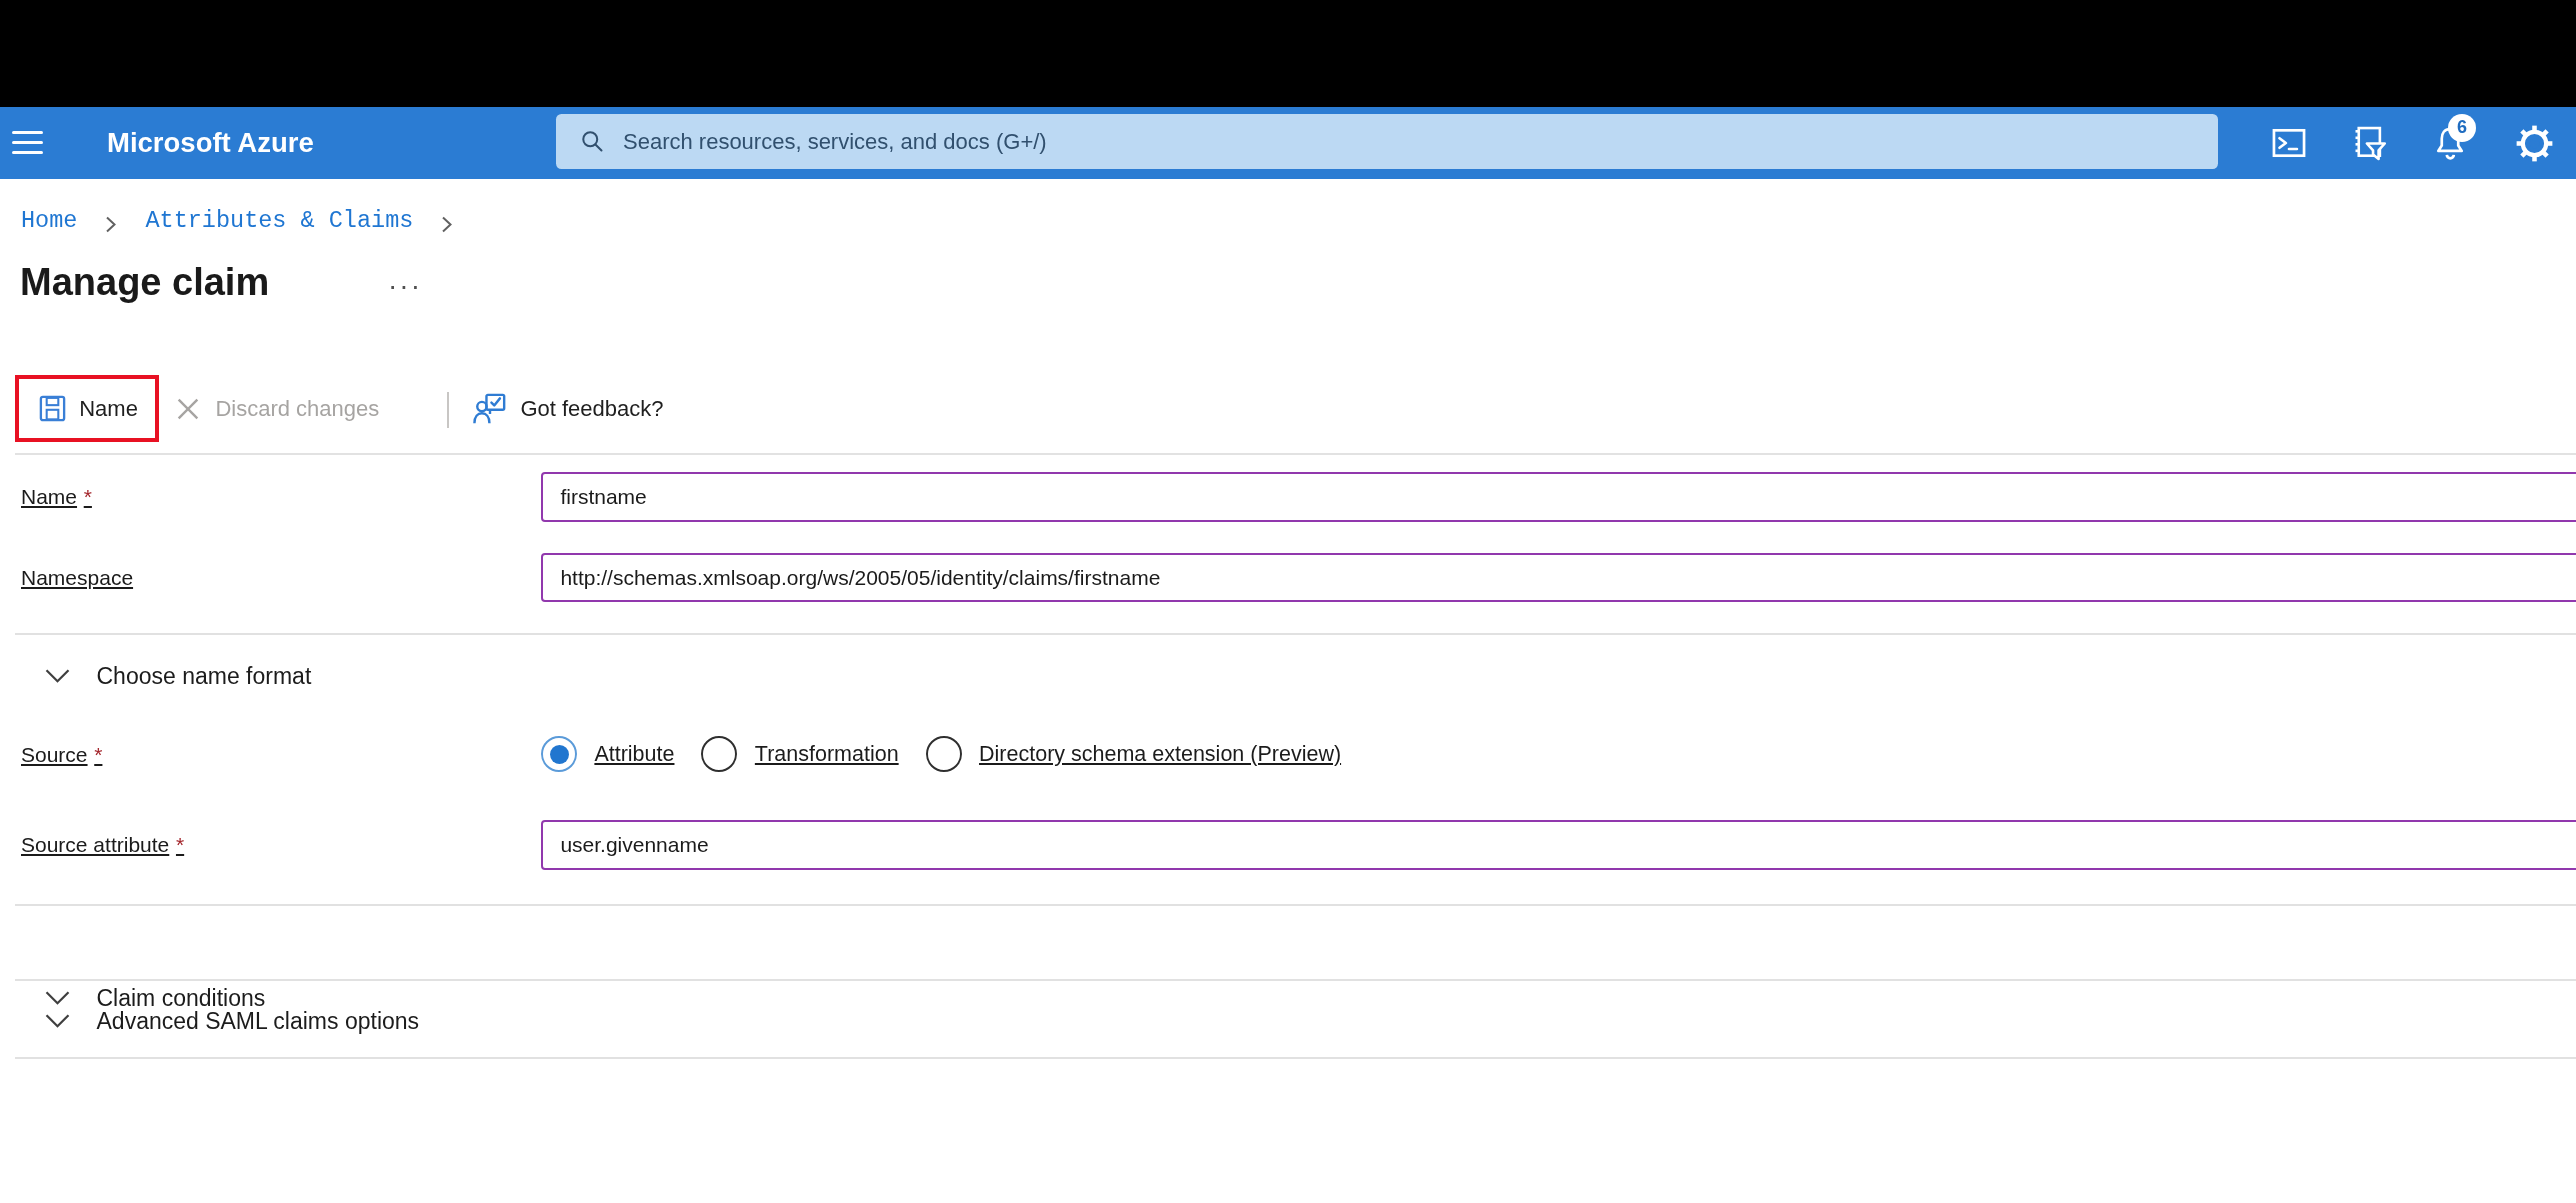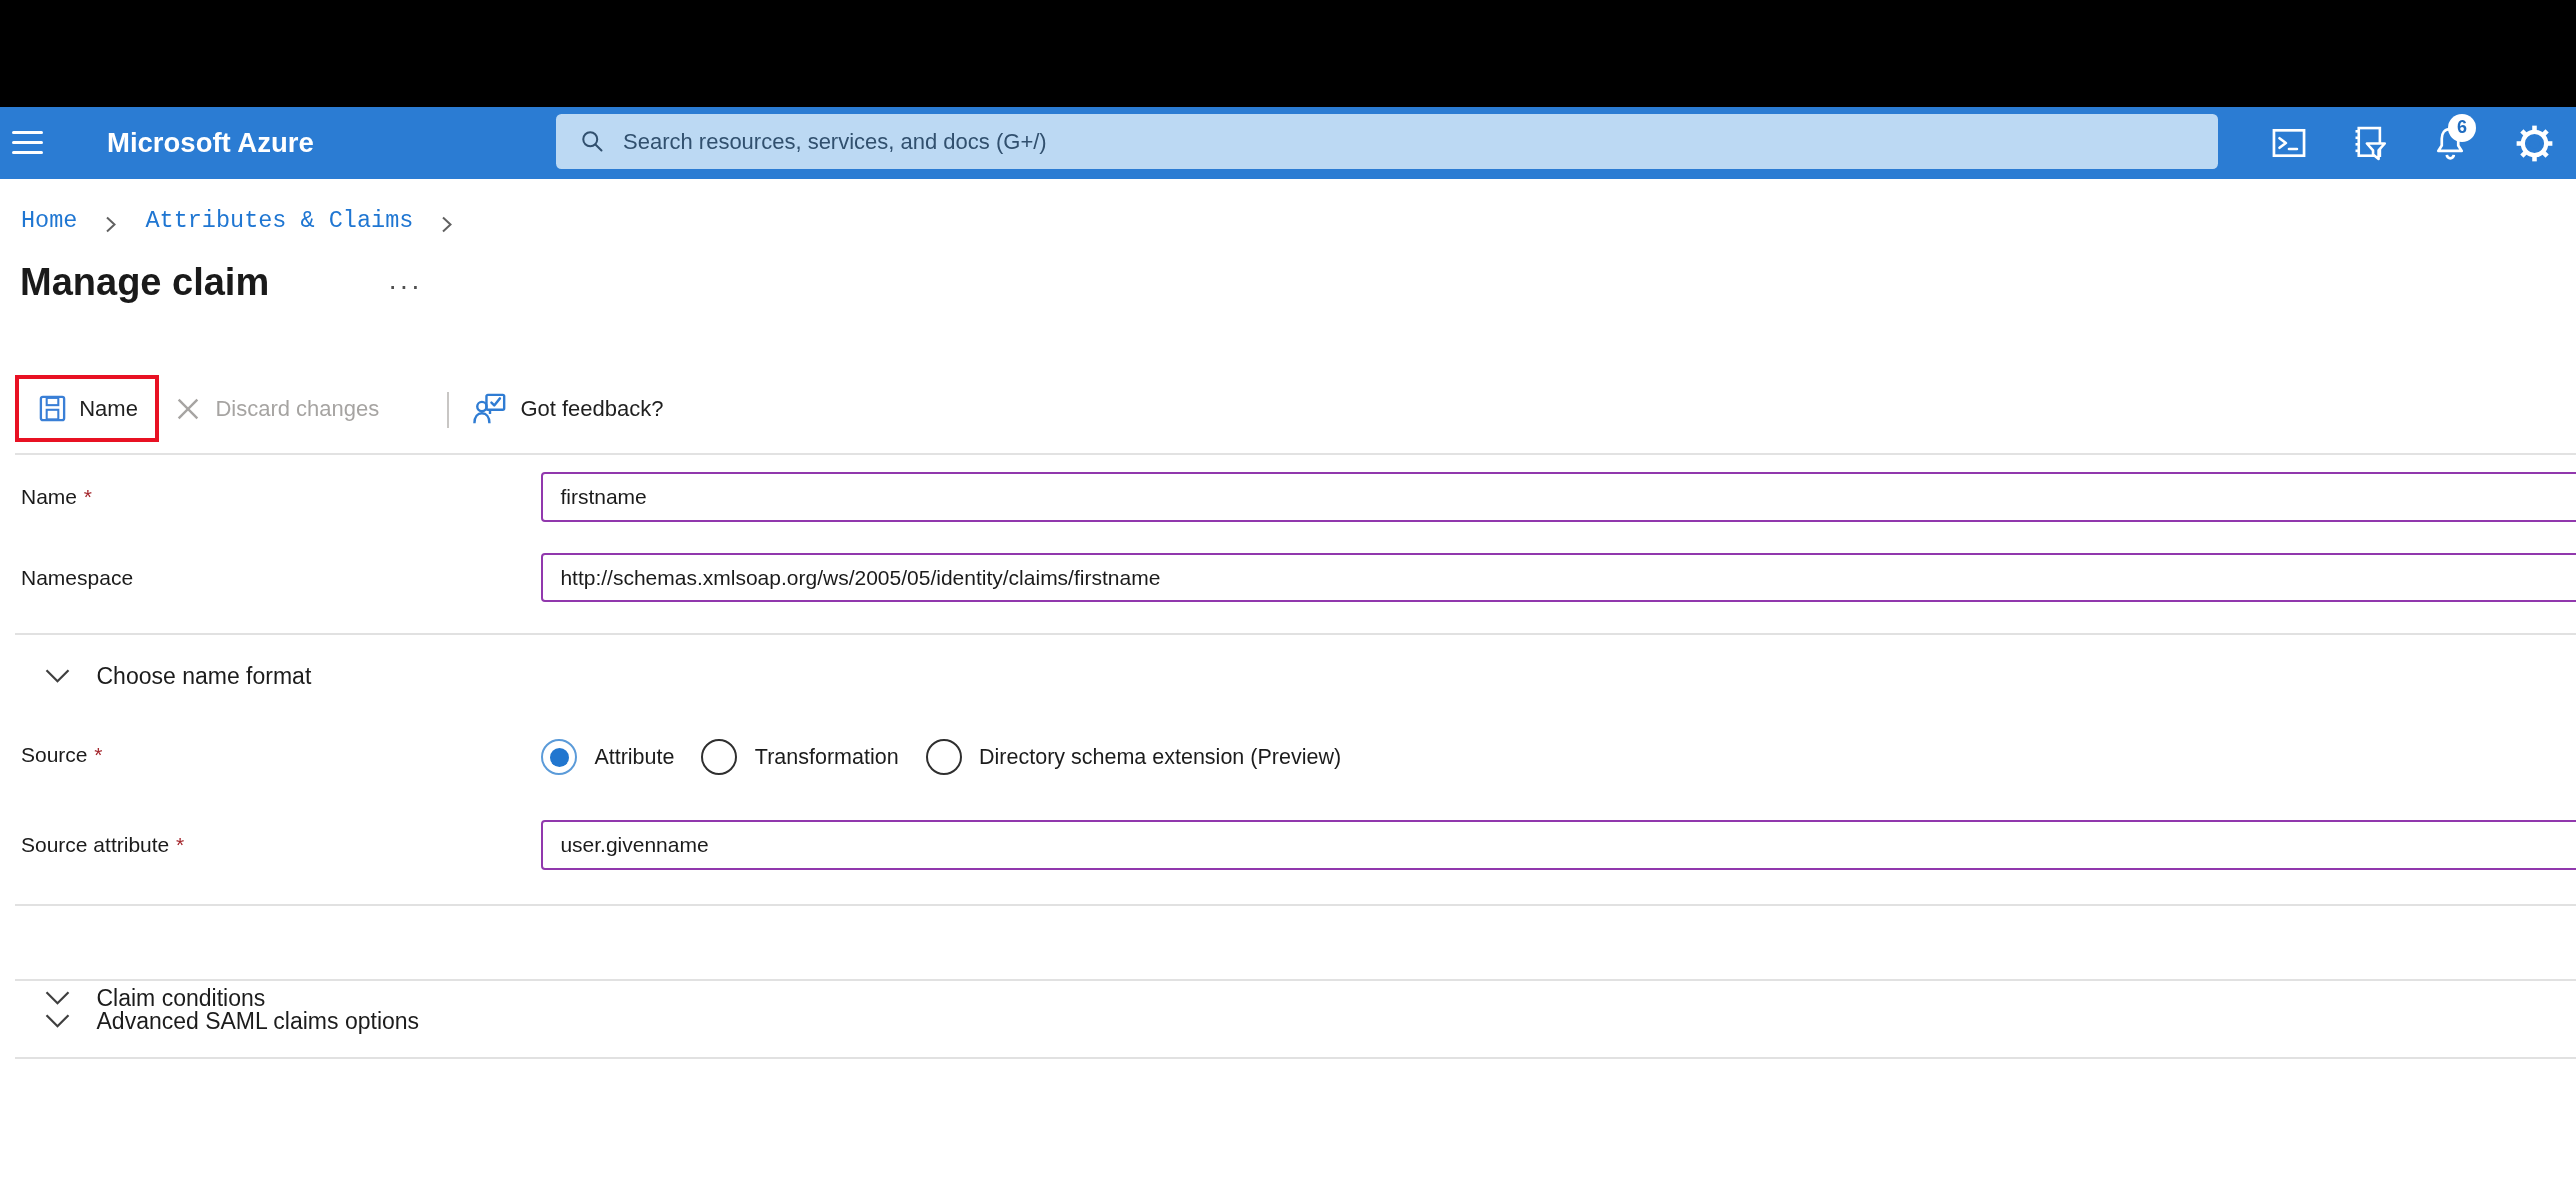--- a/index.html
+++ b/index.html
@@ -36,30 +36,30 @@
             display:flex;align-items:center;justify-content:center;gap:11.4px;cursor:pointer;background:#fff;}
   .save-label{font-size:22px;color:#1f1f1f;}
   .discard{position:absolute;left:174px;top:5.4px;height:67px;display:flex;align-items:center;gap:13.4px;cursor:default;}
   .discard-label{font-size:22px;color:#a6a4a2;white-space:nowrap;}
   .vdiv{position:absolute;left:447px;top:21.5px;width:2px;height:36px;background:#c8c6c4;}
   .feedback{position:absolute;left:473px;top:5.4px;height:67px;display:flex;align-items:center;gap:13.4px;cursor:pointer;}
   .feedback-label{font-size:22px;color:#1f1f1f;white-space:nowrap;}
   .toolbar-divider{left:15.4px;top:453px;right:0;height:2px;background:#e2e2e2;}
 
   
-  .field-label{left:21px;font-size:21px;color:#1b1b1b;white-space:nowrap;}
+  .field-label{left:21px;font-size:21px;color:#1b1b1b;white-space:nowrap;text-decoration:underline;}
   .req{color:#a4262c;margin-left:6.7px;}
   .txt-input{left:541px;width:2062px;box-sizing:border-box;border:2px solid #9138ad;border-radius:4px;background:#fff;
              color:#1b1b1b;font-size:21px;padding:0 17.4px;outline:none;font-family:"Liberation Sans",sans-serif;}
   .divider{left:15.4px;right:0;height:2px;background:#e1e1e1;}
   .section{left:44px;height:32px;display:flex;align-items:center;gap:25.5px;cursor:pointer;}
   .section-label{font-size:23px;color:#1c1c1c;white-space:nowrap;}
 
   
-  .radio-row{left:541px;top:736px;height:39px;display:flex;align-items:flex-end;gap:27px;}
+  .radio-row{left:541px;top:736px;height:39px;display:flex;align-items:flex-start;gap:27px;text-decoration:underline;}
   .radio-pair{display:flex;align-items:center;gap:17.4px;cursor:pointer;}
   .radio{width:36px;height:36px;border-radius:50%;box-sizing:border-box;position:relative;background:#fff;}
   .radio.unchecked{border:2.7px solid #2f2f2f;}
   .radio.checked{border:2.7px solid #5b9bd9;}
   .radio.checked::after{content:"";position:absolute;left:50%;top:50%;width:19px;height:19px;margin:-9.4px 0 0 -9.4px;
         border-radius:50%;background:#2176cf;}
   .radio-label{font-size:21.5px;color:#1c1c1c;white-space:nowrap;}
 </style>
 </head>
 <body>

